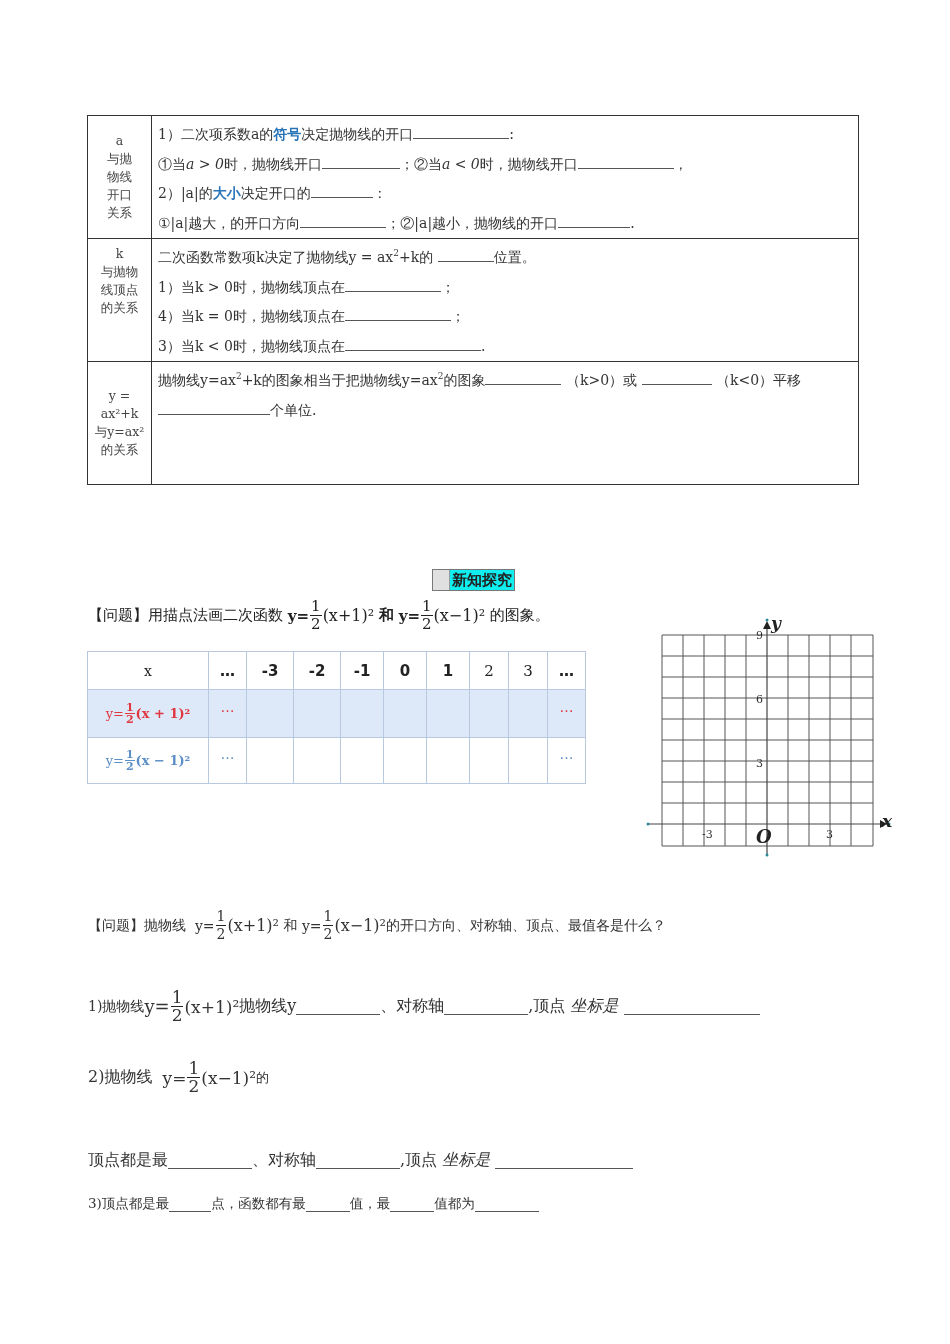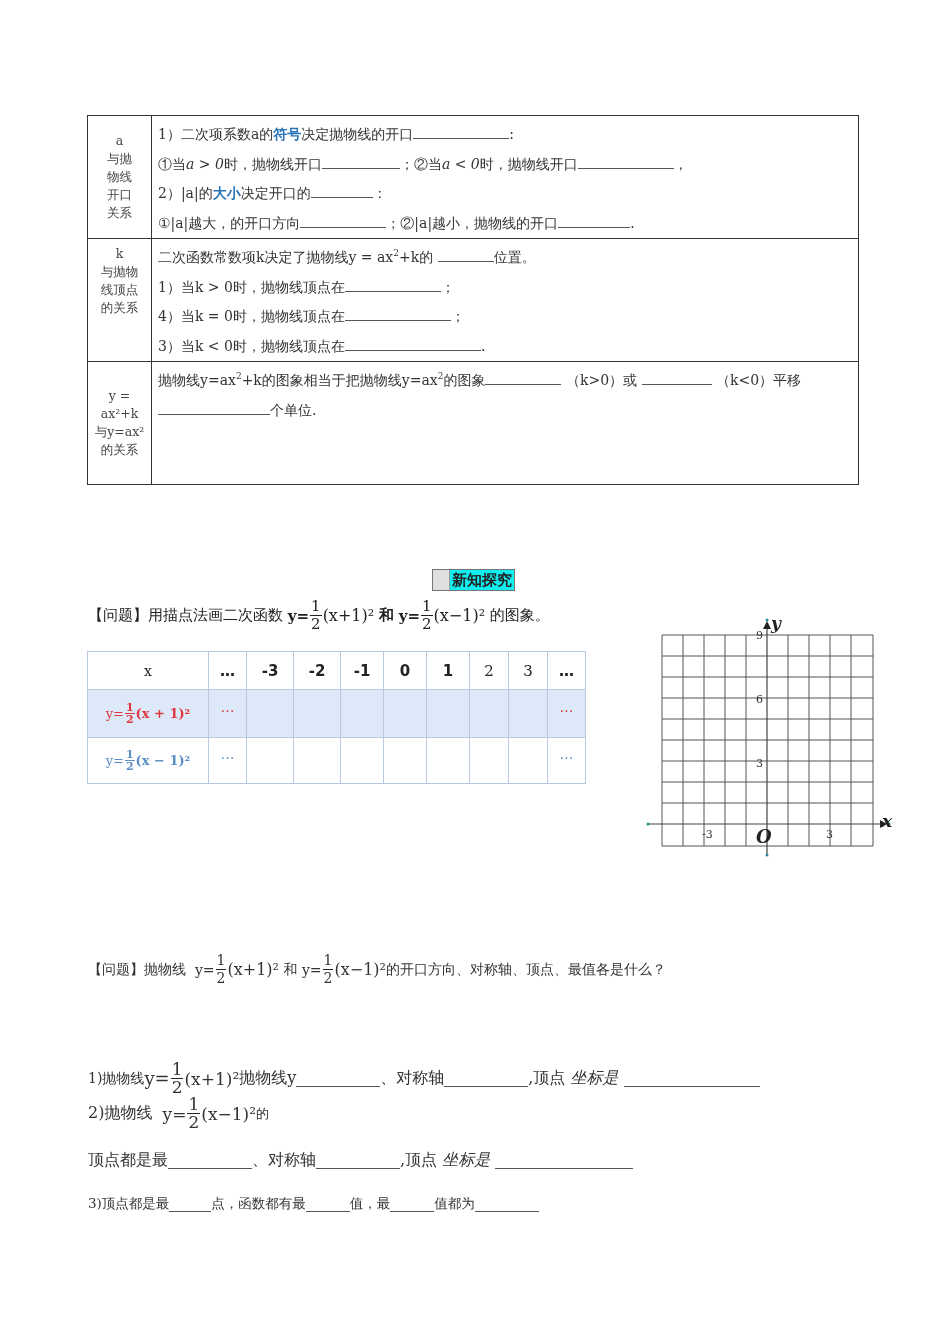--- a/index.html
+++ b/index.html
@@ -240,52 +240,52 @@
 </svg>
 <div class="axisname" style="left:771px; top:613px">y</div>
 <div class="axisname" style="left:882px; top:811px">x</div>
 <div class="axisname" style="left:756px; top:826px; font-size:18px">O</div>
 <div class="axislbl" style="left:756px; top:629px">9</div>
 <div class="axislbl" style="left:756px; top:693px">6</div>
 <div class="axislbl" style="left:756px; top:757px">3</div>
 <div class="axislbl" style="left:702px; top:828px">-3</div>
 <div class="axislbl" style="left:826px; top:828px">3</div>
 
-<div class="qtext" style="top:952px; font-size:14px">
+<div class="qtext" style="top:908px; font-size:14px">
   <span>【问题】抛物线</span>&nbsp;&nbsp;
   <span>y=</span>
   <span class="frac">
       <span class="n">1</span>
       <span class="d">2</span>
     </span>
   <span style="font-size:16px">(x+1)²</span>&nbsp;
   <span>和</span>&nbsp;
   <span>y=</span>
   <span class="frac">
       <span class="n">1</span>
       <span class="d">2</span>
     </span>
   <span style="font-size:16px">(x−1)²</span>
   <span>的开口方向、对称轴、顶点、最值各是什么？</span>
 </div>
 
-<div class="qtext" style="top:1061px; font-size:16px">
+<div class="qtext" style="top:989px; font-size:16px">
   <span style="font-size:14px">1)抛物线</span>
   <span style="font-size:18px">y=</span>
   <span class="frac" style="font-size:17px">
       <span class="n">1</span>
       <span class="d">2</span>
     </span>
   <span style="font-size:17px">(x+1)²</span>
   <span>抛物线y</span><span class="blank" style="width:84px"></span>
   <span>、对称轴</span><span class="blank" style="width:84px"></span>
   <span>,顶点</span>&nbsp;<span class="italic-b">坐标是</span>&nbsp;<span class="blank" style="width:136px"></span>
 </div>
 
-<div class="qtext" style="top:1096px; font-size:16px">
+<div class="qtext" style="top:1060px; font-size:16px">
   <span>2)抛物线</span>&nbsp;&nbsp;
   <span style="font-size:17px">y=</span>
   <span class="frac" style="font-size:17px">
       <span class="n">1</span>
       <span class="d">2</span>
     </span>
   <span style="font-size:17px">(x−1)²</span>
   <span style="font-size:13px">的</span>
 </div>
 <div class="qtext" style="top:1150px; font-size:16px">

